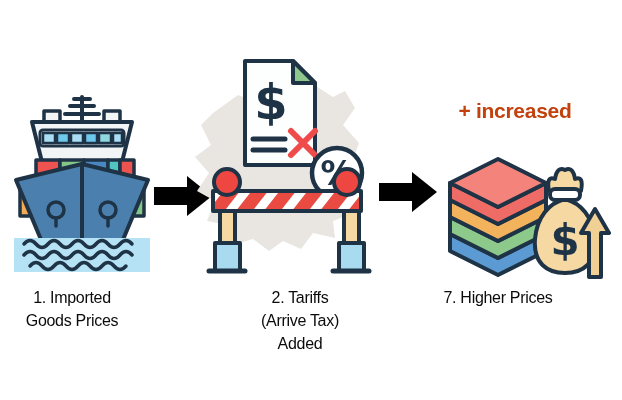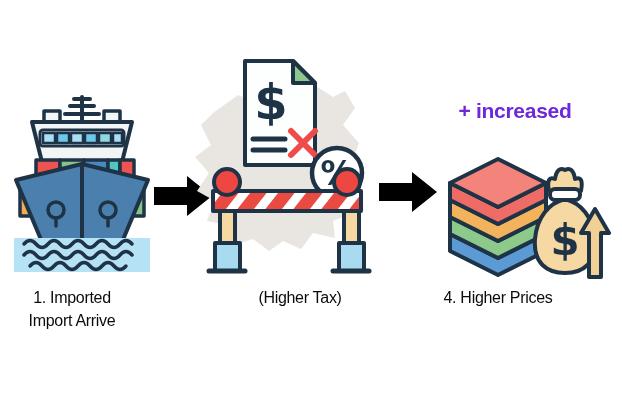--- a/index.html
+++ b/index.html
@@ -1,21 +1,21 @@
 <!DOCTYPE html>
 <html><head>
 <meta charset="utf-8">
 <style>
   html,body{margin:0;padding:0;background:#fff;}
   .canvas{position:relative;width:622px;height:400px;background:#ffffff;overflow:hidden;
           font-family:"Liberation Sans",sans-serif;}
   .step-label{position:absolute;font-weight:normal;color:#0b0b0b;font-size:16px;line-height:23px;
               text-align:center;letter-spacing:-0.3px;}
   .step-label span{display:block;}
-  .annotation{position:absolute;left:425px;top:98px;width:180px;font-weight:bold;color:#6d28d9;
+  .annotation{position:absolute;left:425px;top:98px;width:180px;font-weight:bold;color:#c2410c;
               font-size:21px;line-height:26px;text-align:center;letter-spacing:-0.3px;}
   .annotation span{display:block;}
   .icon-abs{position:absolute;}
   svg text{font-family:"DejaVu Sans","Liberation Sans",sans-serif;}
 </style>
 </head>
 <body>
 
 <div class="canvas">
 
@@ -158,22 +158,24 @@
         <rect x="107" y="36" width="30" height="11" rx="5" fill="#ffffff"></rect>
         <text x="122" y="102" text-anchor="middle" font-size="42" font-weight="bold" fill="#1f3347" stroke="none">$</text>
       </g>
 
       <path d="M152,56 L166,80 L158,80 L158,124 L146,124 L146,80 L138,80 Z" fill="#f1d096"></path>
     </g>
   </svg>
 
   <div class="step-label" style="left:6px;top:286px;width:132px;">
     <span>1. Imported</span>
-    <span>Import Arrive</span>
+    <span>Goods Prices</span>
   </div>
   <div class="step-label" style="left:215px;top:286px;width:170px;">
-    <span>(Higher Tax)</span>
+    <span>2. Tariffs</span>
+    <span>(Arrive Tax)</span>
+    <span>Added</span>
   </div>
   <div class="step-label" style="left:413px;top:286px;width:170px;">
-    <span>4. Higher Prices</span>
+    <span>7. Higher Prices</span>
   </div>
 
 </div>
 
 </body></html>

